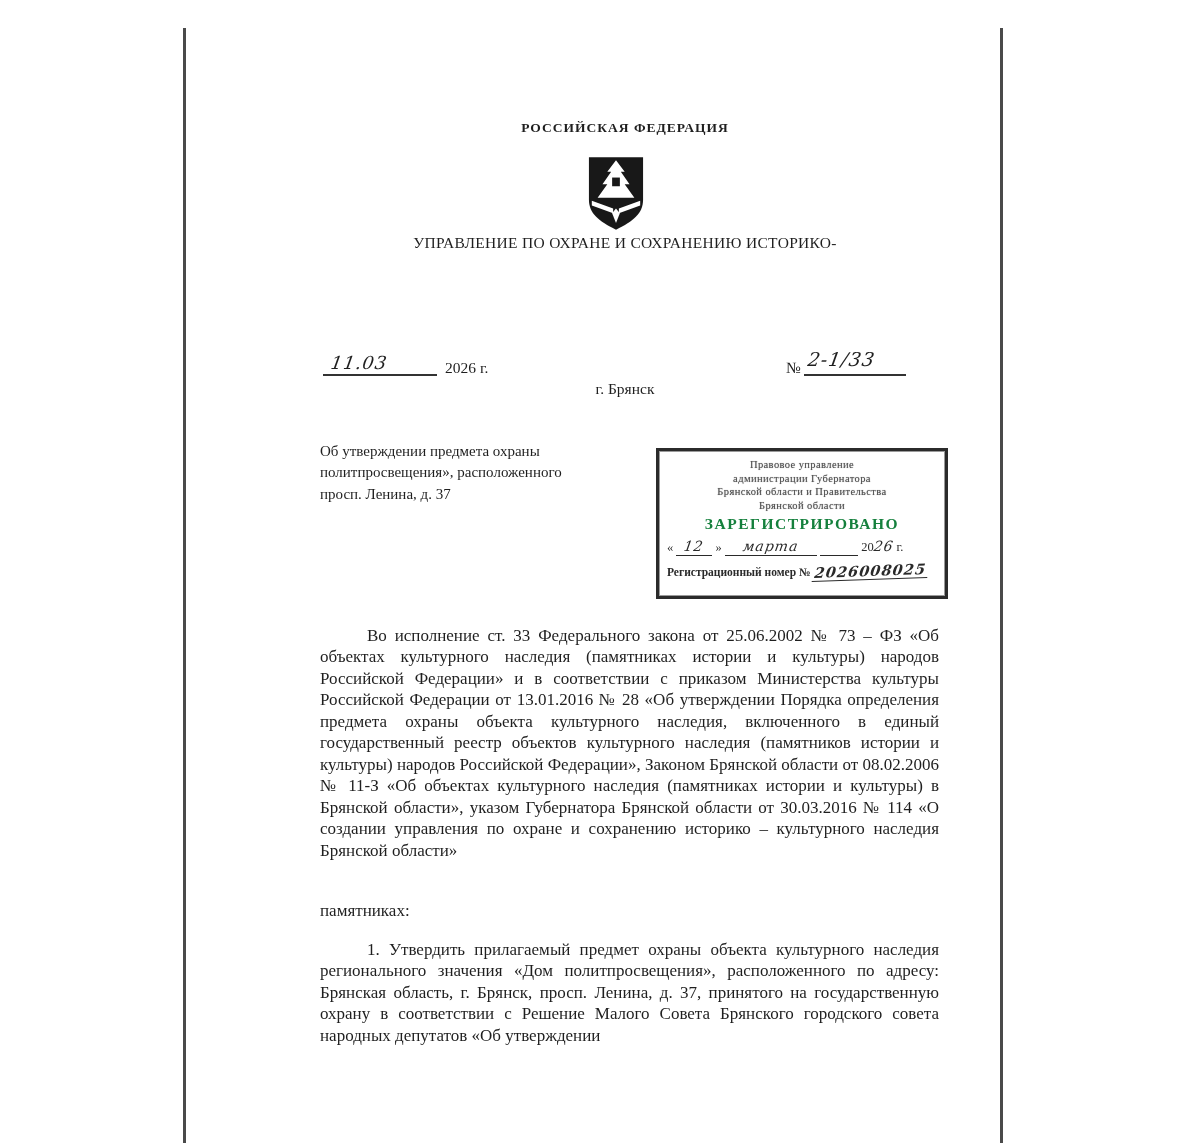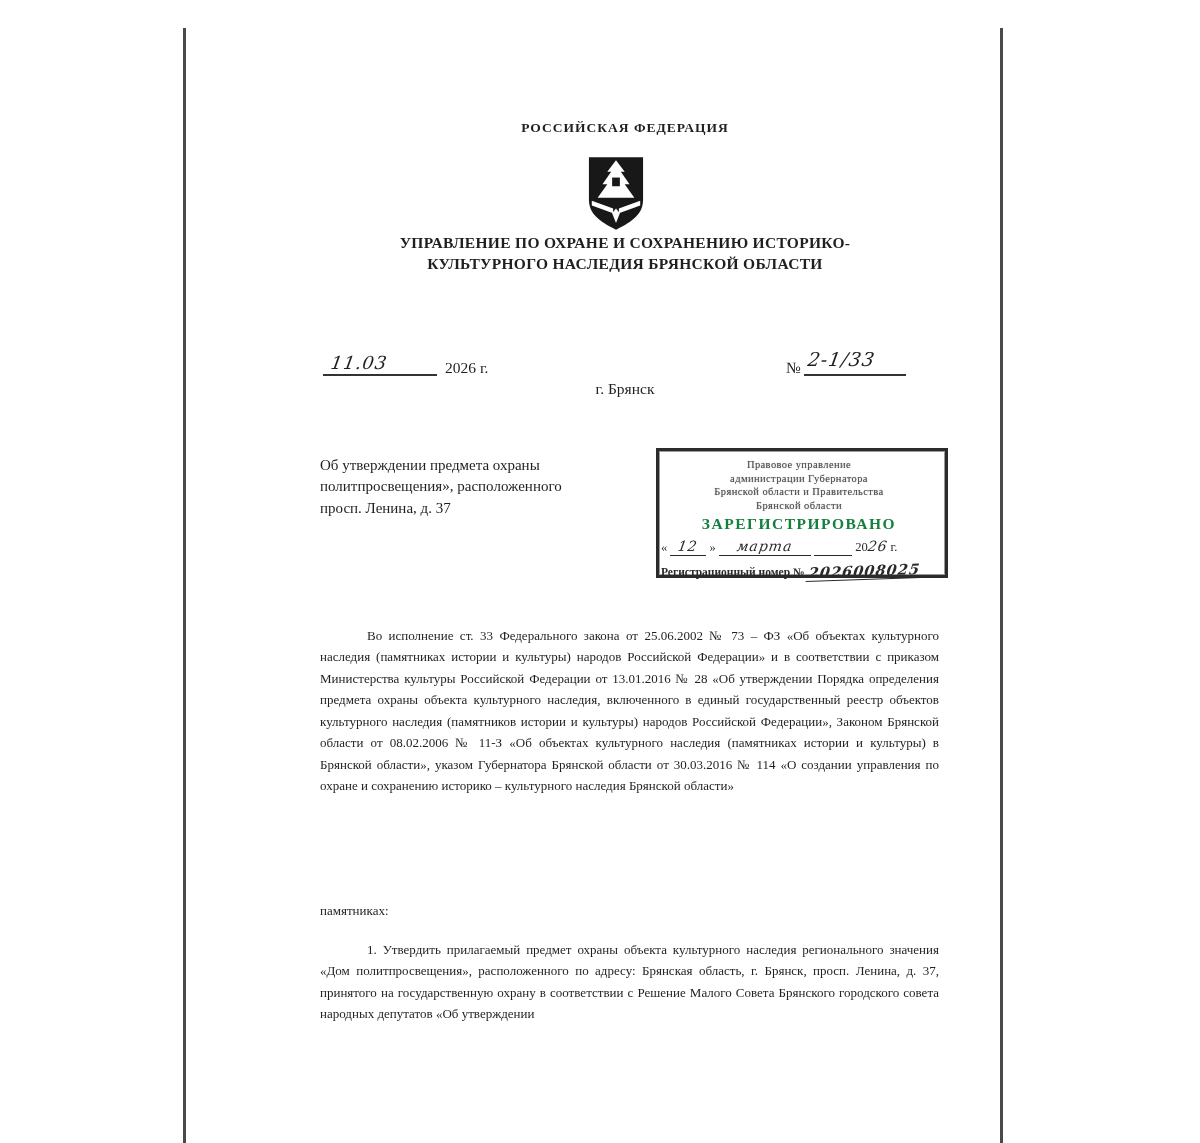--- a/index.html
+++ b/index.html
@@ -10,48 +10,48 @@
   .page-border { position:absolute; top:0; height:1143px; width:3px; background:#4a4a4a; }
   .page-border.left  { left:183px; }
   .page-border.right { left:1000px; }
   .bottom-bar { position:absolute; left:183px; top:1134px; width:820px; height:9px; background:#2e2e2e; }
 
   .abs { position:absolute; }
 
   .center-col { left:285px; width:680px; text-align:center; }
 
   .country { top:92px; font-weight:bold; font-size:13.5px; letter-spacing:1px; }
-  .org { top:204px; font-weight:bold; font-size:15.5px; line-height:21px; letter-spacing:0.3px; }
+  .org { top:204px; font-weight:normal; font-size:15.5px; line-height:21px; letter-spacing:0.3px; }
   .doc-title { top:287px; font-weight:bold; font-size:15.5px; letter-spacing:7px; }
   .city { top:352px; font-size:15.5px; }
 
   .emblem { left:587px; top:126px; width:58px; height:79px; }
 
   .hand { font-family:"DejaVu Serif", serif; font-style:italic; display:inline-block; transform:skewX(-9deg); letter-spacing:1px; }
 
   .date-line { left:323px; top:324px; width:114px; height:24px; border-bottom:2px solid #333; }
   .date-line .hand { font-size:18px; padding-left:8px; }
   .date-year { left:445px; top:331px; font-size:15.5px; }
 
   .num-sign { left:786px; top:331px; font-size:15.5px; }
   .num-line { left:804px; top:320px; width:102px; height:28px; border-bottom:2px solid #333; }
   .num-line .hand { font-size:19px; padding-left:4px; }
 
-  .subject { left:320px; top:427px; width:322px; font-size:15px; line-height:21.3px; }
+  .subject { left:320px; top:413px; width:322px; font-size:15px; line-height:21.3px; }
 
-  .stamp { left:656px; top:420px; width:292px; height:130px; border:3px solid #2b2b2b; padding:7px 8px 0 2px; box-shadow:inset 0 0 0 1px #9a9a9a; }
+  .stamp { left:656px; top:420px; width:292px; height:151px; border:3px solid #2b2b2b; padding:7px 8px 0 8px; box-shadow:inset 0 0 0 1px #9a9a9a; }
   .stamp .s-small { font-size:10.5px; line-height:13.5px; color:#4f4f4f; text-align:center; text-shadow:0 0 1px #999; letter-spacing:0.4px; }
   .stamp .s-reg { margin-top:3px; font-size:15.5px; font-weight:bold; letter-spacing:1.5px; text-align:center; color:#15803d; }
   .stamp .s-date { margin-top:5px; font-size:12.5px; white-space:nowrap; color:#2a2a2a; }
   .stamp .s-date .uline { display:inline-block; border-bottom:1.5px solid #2a2a2a; text-align:center; }
   .stamp .s-date .hand { font-size:14px; }
   .stamp .s-regnum { margin-top:6px; font-size:11.5px; font-weight:bold; white-space:nowrap; color:#2a2a2a; }
   .stamp .s-regnum .hand { font-size:14.5px; transform:skewX(-9deg) rotate(-2deg); border-bottom:1.5px solid #2a2a2a; padding:0 2px; }
 
-  .bodytext { left:320px; width:619px; font-size:13px; line-height:21.45px; text-align:justify; }
+  .bodytext { left:320px; width:619px; font-size:17px; line-height:21.45px; text-align:justify; }
   .preamble { top:597px; text-indent:47px; }
   .orders-word { top:872px; text-align:left; }
   .item1 { top:911px; text-indent:47px; }
 </style>
 </head>
 <body>
 
 <div class="canvas">
 
   <div class="page-border left"></div>
@@ -64,21 +64,20 @@
     <path d="M2,2 H58 V46 C58,60 48,68 30,77 C12,68 2,60 2,46 Z" fill="#181818"></path>
     <path d="M30,5 L39,17 L35,17 L44,30 L39,30 L49,44 L11,44 L21,30 L16,30 L25,17 L21,17 Z" fill="#ffffff"></path>
     <rect x="26" y="23" width="8" height="9" fill="#181818"></rect>
     <path d="M5,47 L27,55 L27,60 L5,52 Z" fill="#ffffff"></path>
     <path d="M55,47 L33,55 L33,60 L55,52 Z" fill="#ffffff"></path>
     <path d="M30,55 L26,60 L30,70 L34,60 Z" fill="#ffffff"></path>
   </svg>
 
   <div class="abs center-col org">
     <div>УПРАВЛЕНИЕ ПО ОХРАНЕ И СОХРАНЕНИЮ ИСТОРИКО-</div>
-    <div>КУЛЬТУРНОГО НАСЛЕДИЯ БРЯНСКОЙ ОБЛАСТИ</div>
   </div>
 
 
   <div class="abs date-line">
     <span class="hand">11.03</span>
   </div>
   <div class="abs date-year">2026 г.</div>
 
   <div class="abs num-sign">№</div>
   <div class="abs num-line">

